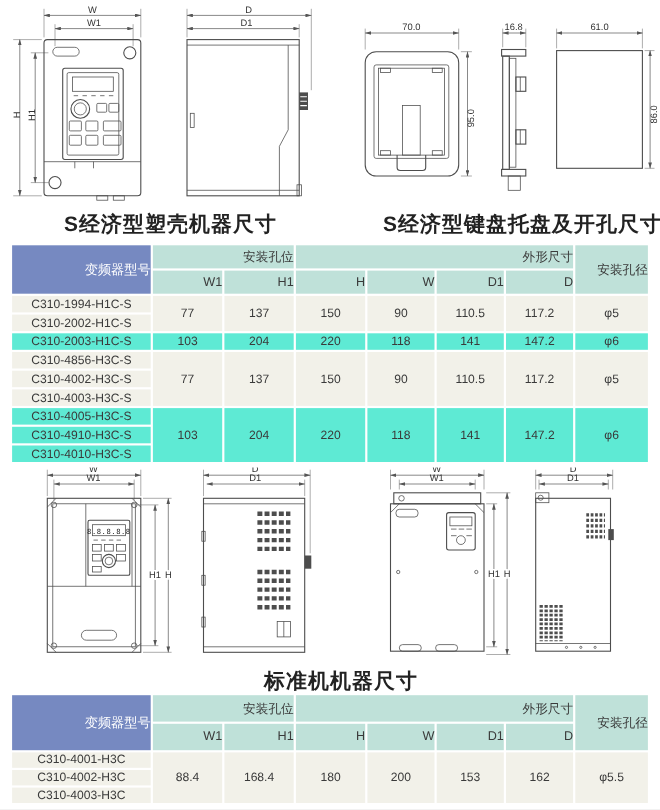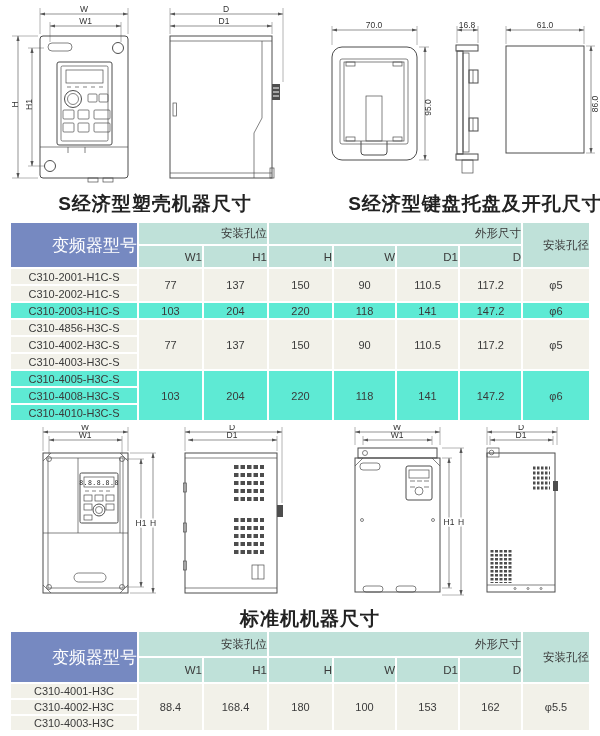--- a/index.html
+++ b/index.html
@@ -14,21 +14,21 @@
   .caption{position:absolute;font-weight:bold;font-size:19px;color:#222;text-align:center;letter-spacing:1px;}
   .cap1{top:191px;left:10px;width:290px;}
   .cap2{top:191px;left:345px;width:260px;}
   .cap3{top:606px;left:20px;width:580px;}
   
   .dim-table{position:absolute;left:9px;width:582px;border-collapse:separate;border-spacing:2px;table-layout:fixed;font-size:11px;color:#3a3a3a;}
   .t1{top:221px;}
   .t2{top:630px;}
   .dim-table th{font-weight:normal;text-align:right;padding:0;}
   .dim-table td{text-align:center;padding:0;}
-  .model-h{background:#7689c1;color:#ffffff;font-size:17px;}
+  .model-h{background:#7689c1;color:#ffffff;font-size:12px;}
   .teal{background:#bfe1d9;color:#3a3a3a;font-size:11.5px;}
   .t1 .hrow th{height:21px;}
   .t2 .hrow th{height:24px;}
   .t1 tbody td{height:15px;}
   .t2 tbody td{height:14px;}
   .g-cream td{background:#f2f1e9;}
   .g-lav td{background:#5eead4;}
   
   .ol{fill:none;stroke:#4d4d4d;stroke-width:1;}
   .ol2{fill:none;stroke:#4d4d4d;stroke-width:.7;}
@@ -175,21 +175,21 @@
         <th class="teal">W1</th>
         <th class="teal">H1</th>
         <th class="teal">H</th>
         <th class="teal">W</th>
         <th class="teal">D1</th>
         <th class="teal">D</th>
       </tr>
     </thead>
     <tbody>
       <tr class="g-cream">
-        <td>C310-2001-H1C-S</td>
+        <td>C310-1994-H1C-S</td>
         <td rowspan="2">77</td>
         <td rowspan="2">137</td>
         <td rowspan="2">150</td>
         <td rowspan="2">90</td>
         <td rowspan="2">110.5</td>
         <td rowspan="2">117.2</td>
         <td rowspan="2">φ5</td>
       </tr>
       <tr class="g-cream">
         <td>C310-2002-H1C-S</td>
@@ -224,21 +224,21 @@
         <td>C310-4005-H3C-S</td>
         <td rowspan="3">103</td>
         <td rowspan="3">204</td>
         <td rowspan="3">220</td>
         <td rowspan="3">118</td>
         <td rowspan="3">141</td>
         <td rowspan="3">147.2</td>
         <td rowspan="3">φ6</td>
       </tr>
       <tr class="g-lav">
-        <td>C310-4008-H3C-S</td>
+        <td>C310-4910-H3C-S</td>
       </tr>
       <tr class="g-lav">
         <td>C310-4010-H3C-S</td>
       </tr>
     </tbody>
   </table>
 
   <svg class="drawings-mid" width="600" height="182" viewBox="0 0 600 182">
 
     <g>
@@ -377,21 +377,21 @@
         <th class="teal">D1</th>
         <th class="teal">D</th>
       </tr>
     </thead>
     <tbody>
       <tr class="g-cream">
         <td>C310-4001-H3C</td>
         <td rowspan="3">88.4</td>
         <td rowspan="3">168.4</td>
         <td rowspan="3">180</td>
-        <td rowspan="3">100</td>
+        <td rowspan="3">200</td>
         <td rowspan="3">153</td>
         <td rowspan="3">162</td>
         <td rowspan="3">φ5.5</td>
       </tr>
       <tr class="g-cream">
         <td>C310-4002-H3C</td>
       </tr>
       <tr class="g-cream">
         <td>C310-4003-H3C</td>
       </tr>

